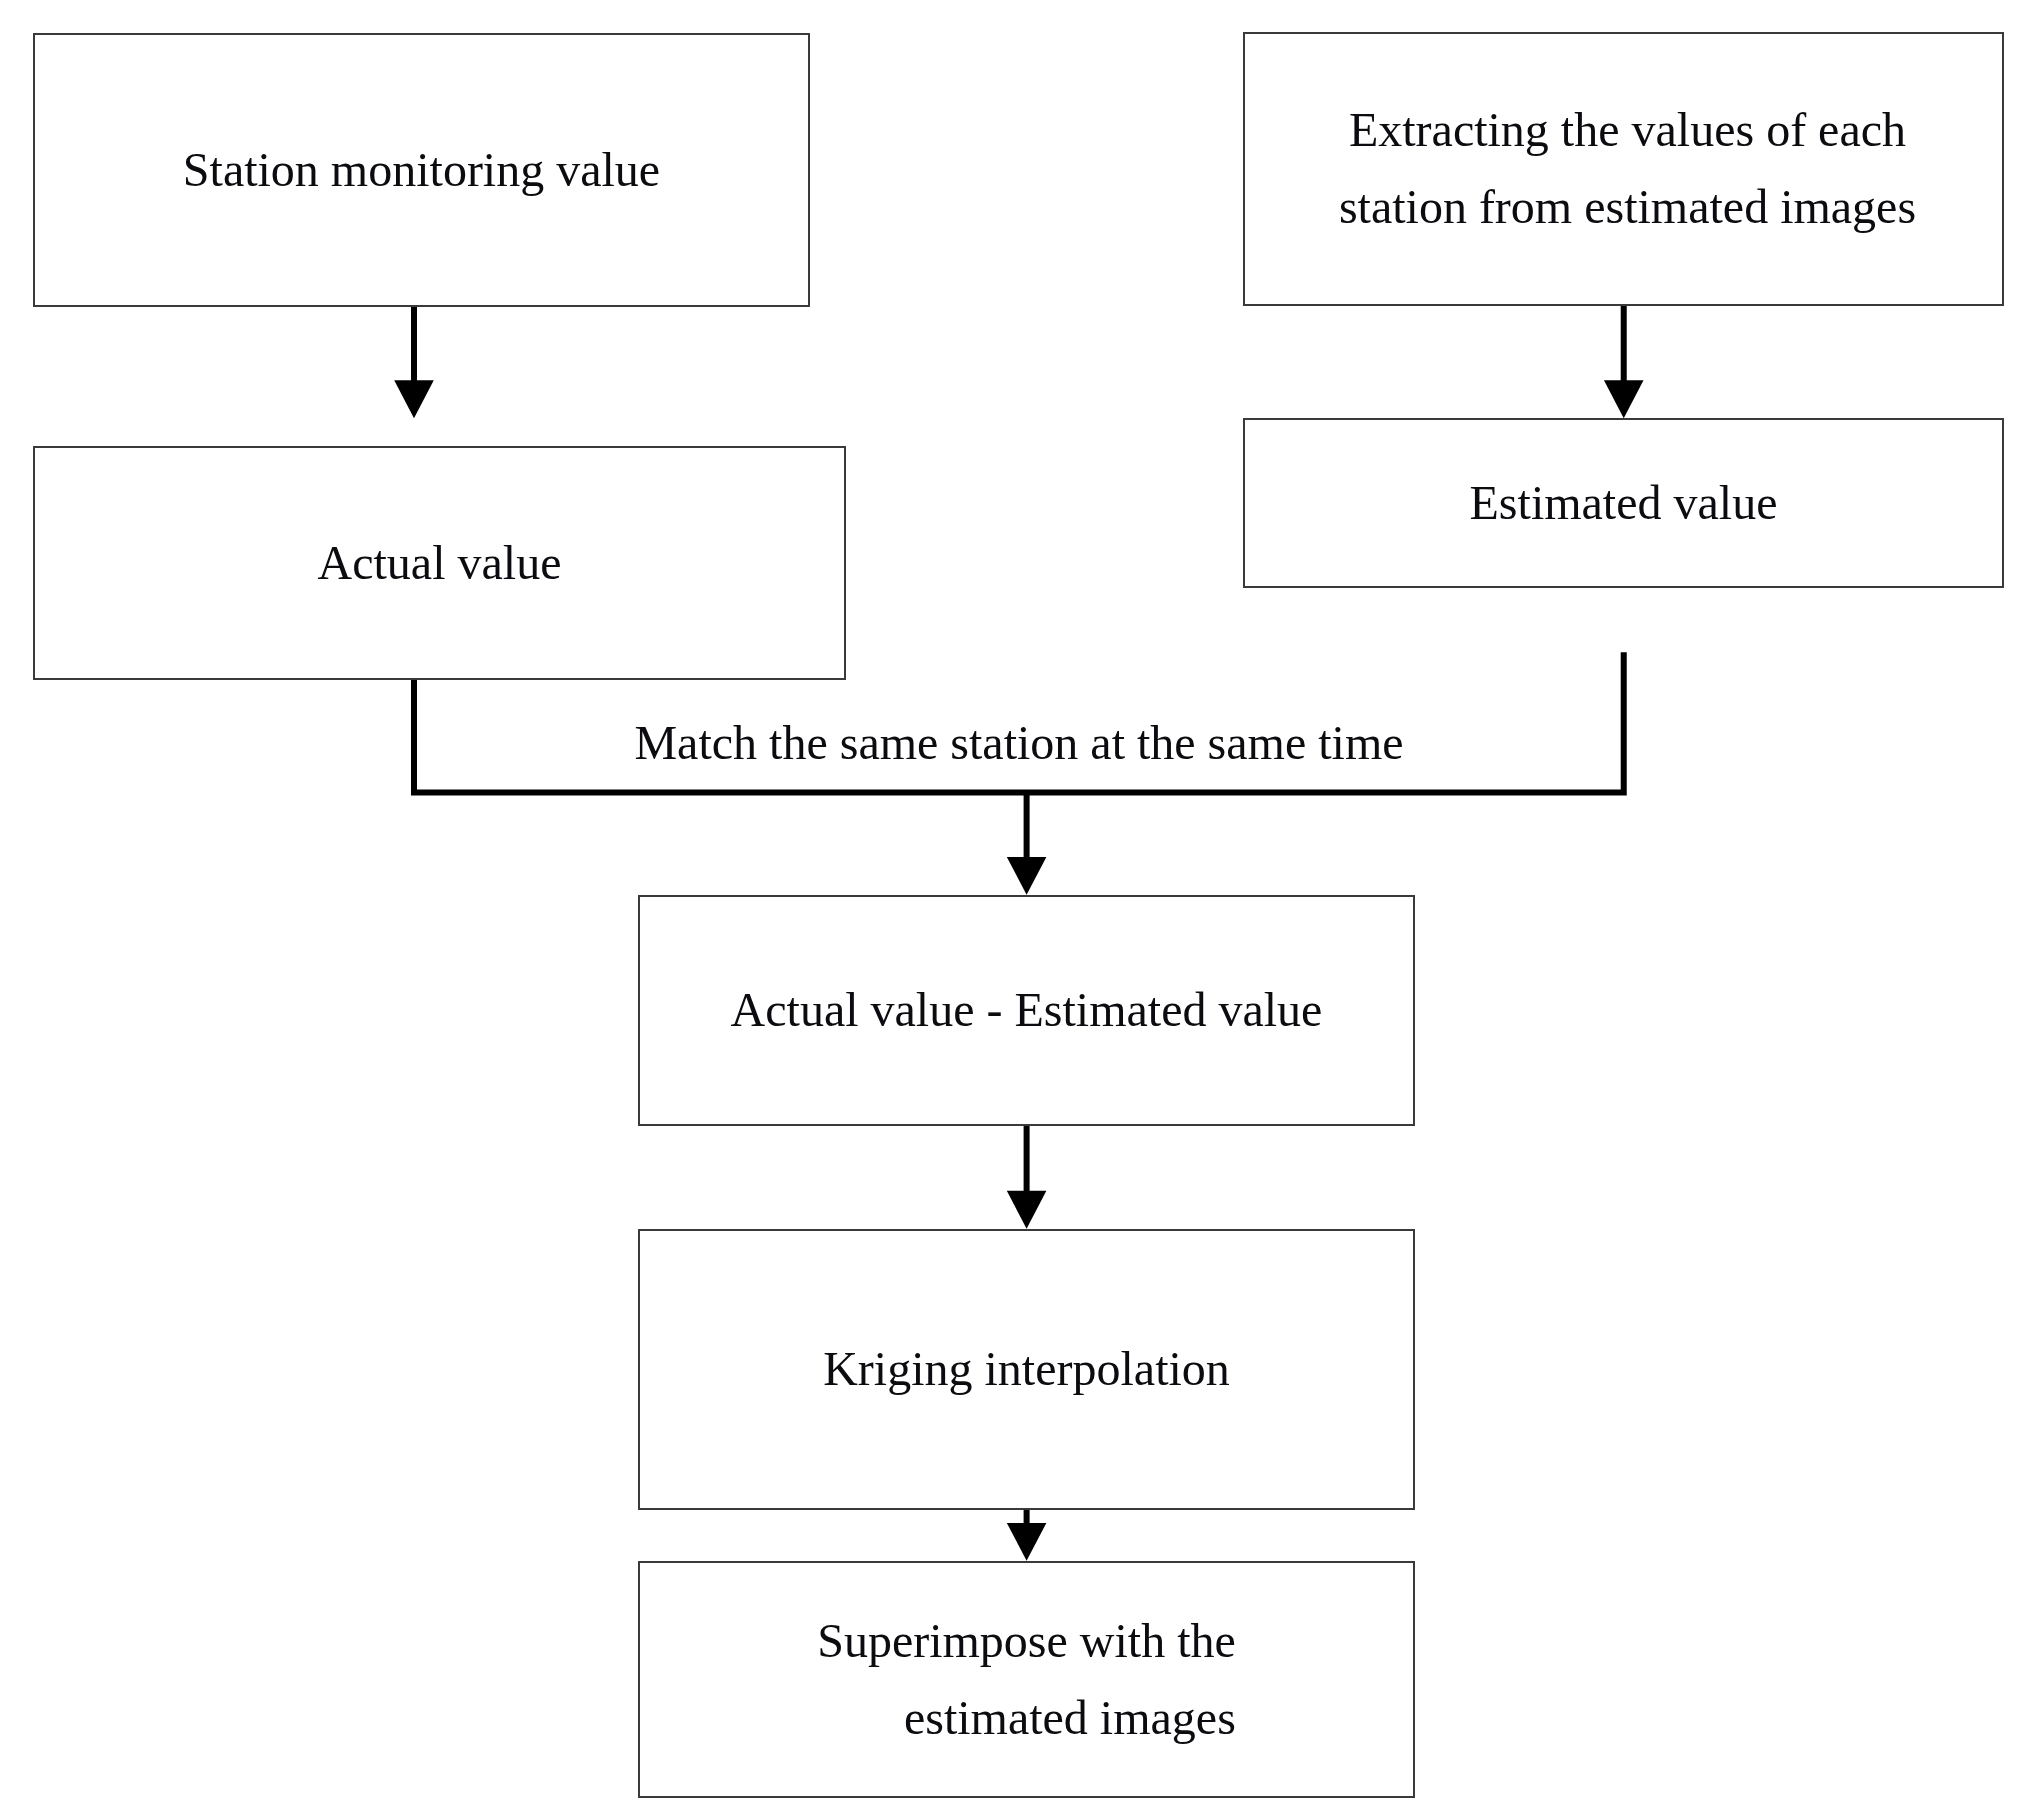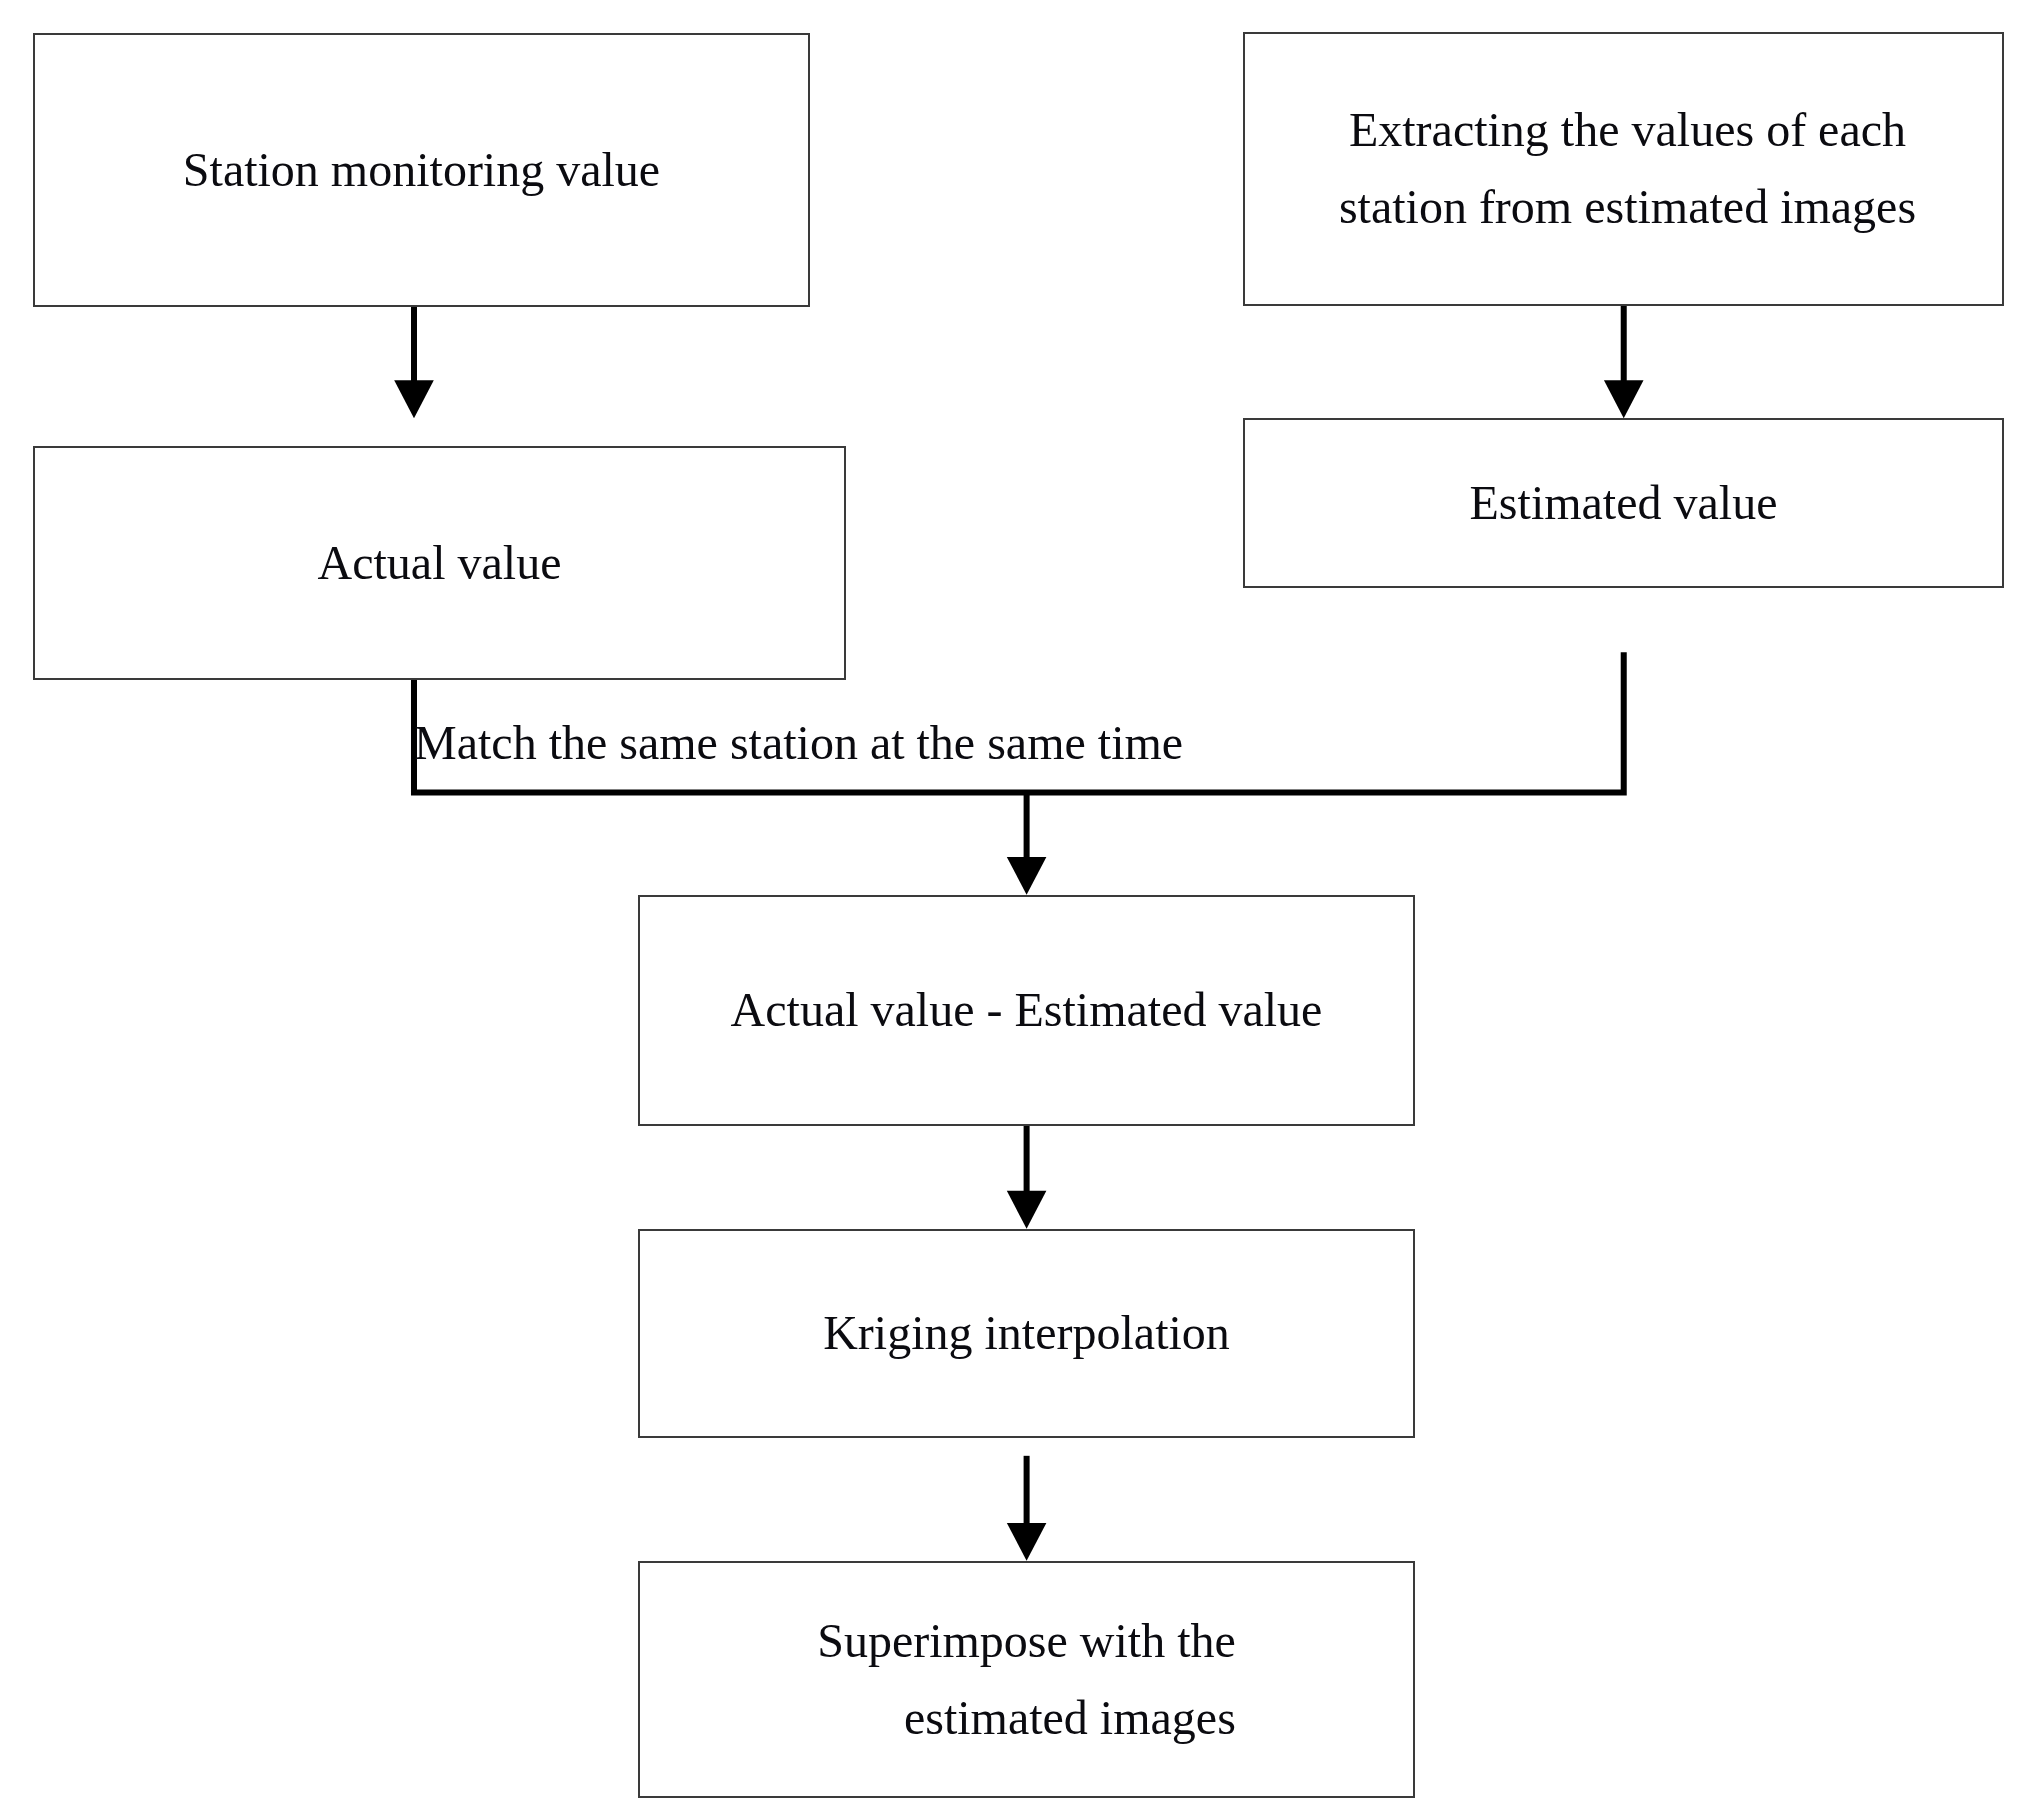--- a/index.html
+++ b/index.html
@@ -38,31 +38,31 @@
     top: 0;
     width: 2036px;
     height: 1806px;
     pointer-events: none;
   }
   .edge-label {
     position: absolute;
     left: 414px;
     top: 712px;
     width: 1210px;
-    text-align: left;
+    text-align: center;
     font-size: 48px;
     line-height: 1.3;
   }
   
   #node-station    { left: 33px;   top: 33px;   width: 777px; height: 274px; }
   #node-extracting { left: 1243px; top: 32px;   width: 761px; height: 274px; padding-left: 8px; }
   #node-actual     { left: 33px;   top: 419px;  width: 813px; height: 234px; margin-top: 27px; }
   #node-estimated  { left: 1243px; top: 418px;  width: 761px; height: 170px; }
   #node-difference { left: 638px;  top: 895px; width: 777px; height: 231px; }
-  #node-kriging    { left: 638px;  top: 1229px; width: 777px; height: 209px; }
+  #node-kriging    { left: 638px;  top: 1229px; width: 777px; height: 281px; }
   #node-superimpose{ left: 638px;  top: 1561px; width: 777px; height: 237px; text-align: right; }
 </style>
 </head>
 <body>
 
 <div id="canvas">
 
   <svg id="connector-layer" viewBox="0 0 2366 2099" xmlns="http://www.w3.org/2000/svg">
 
     <line x1="481" y1="356" x2="481" y2="446" stroke="#000000" stroke-width="7"></line>

